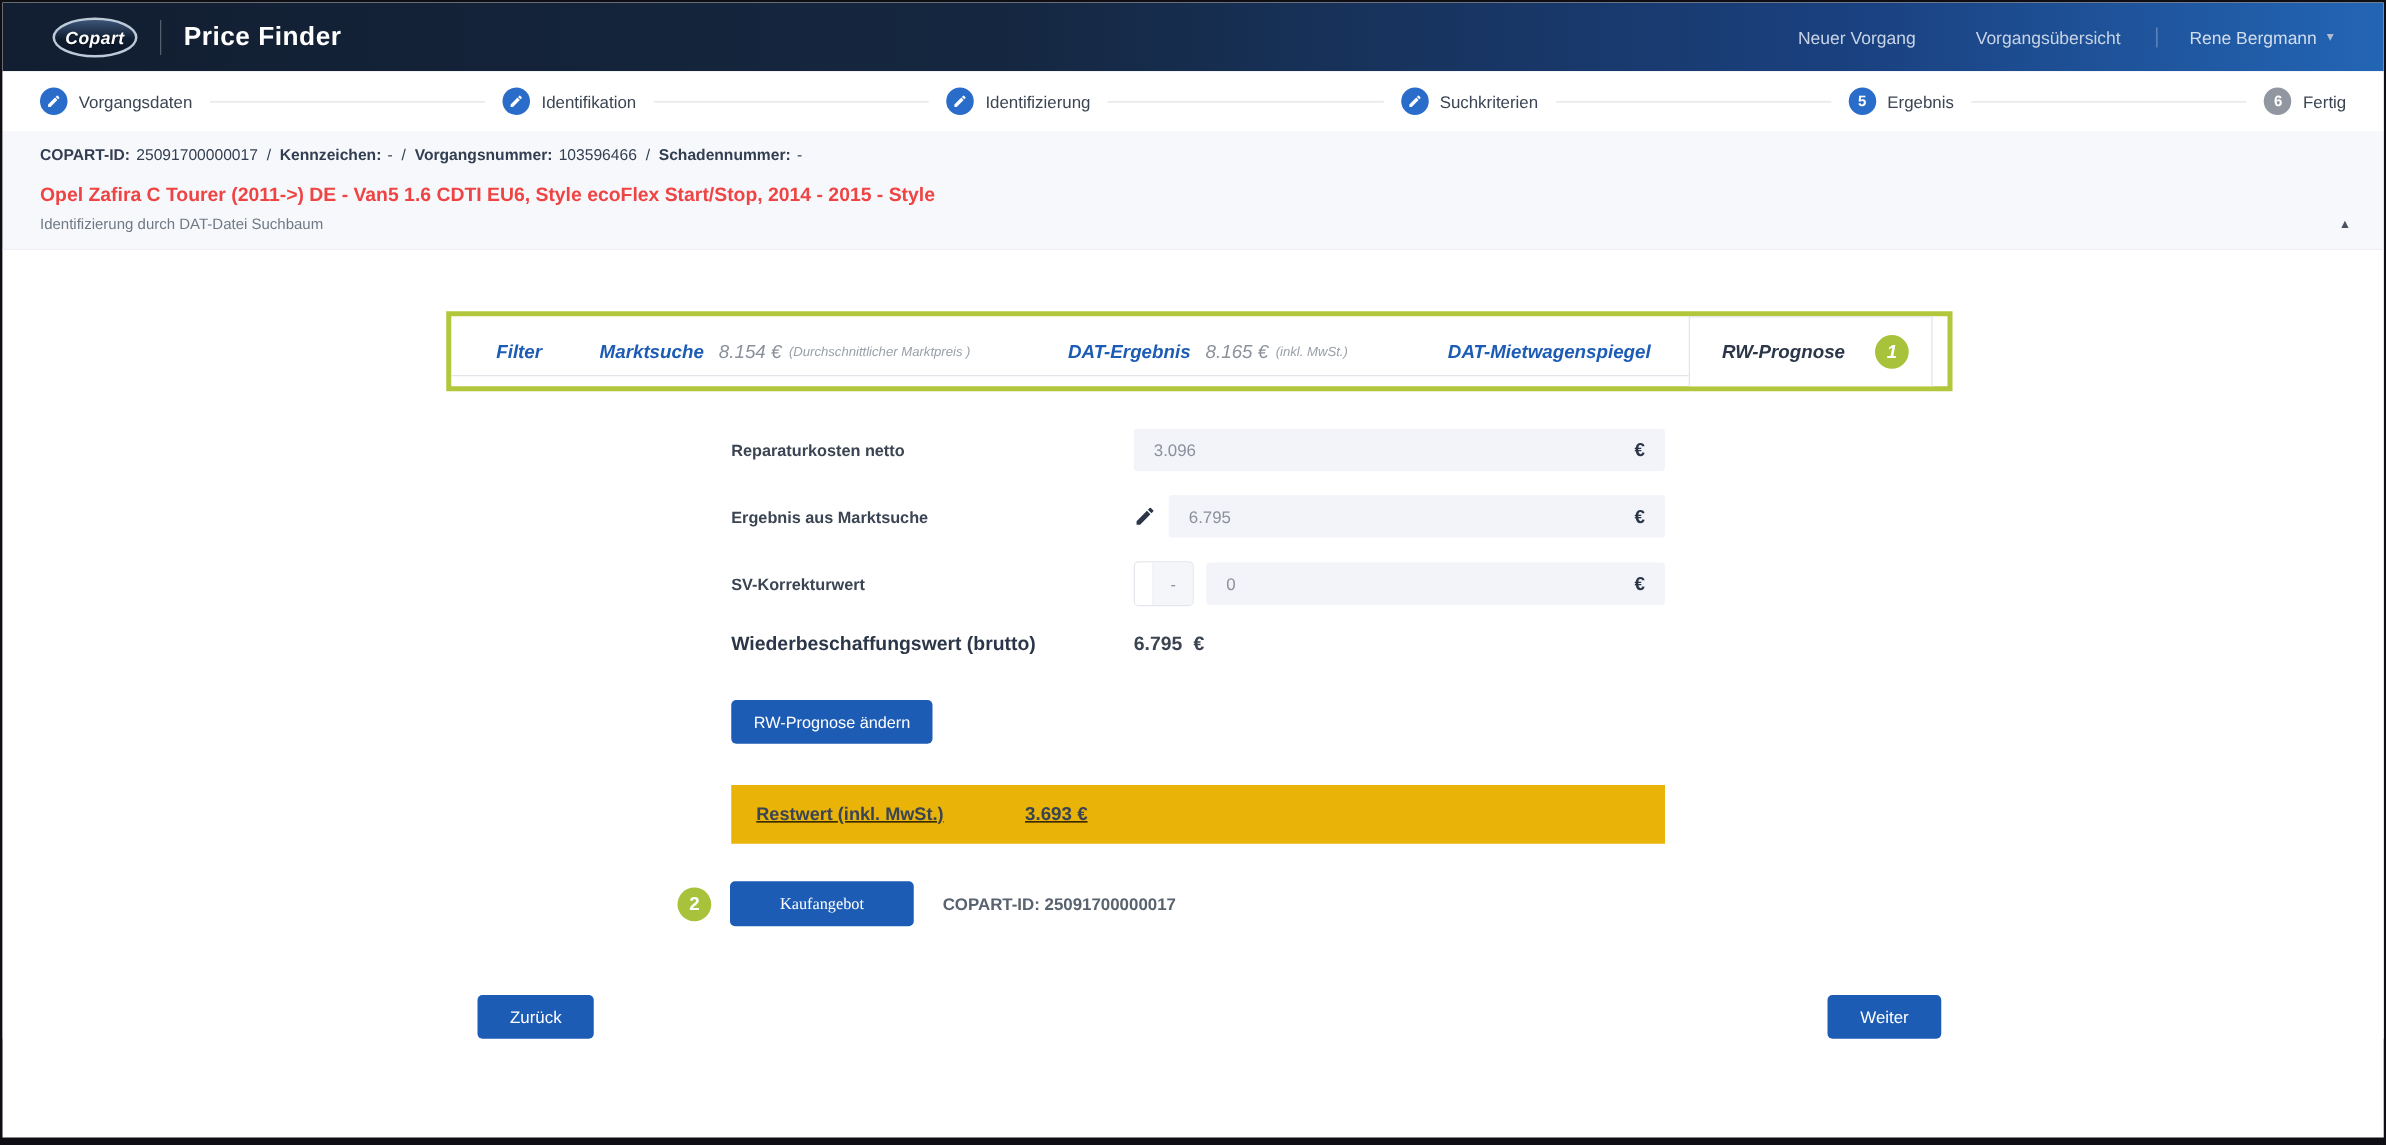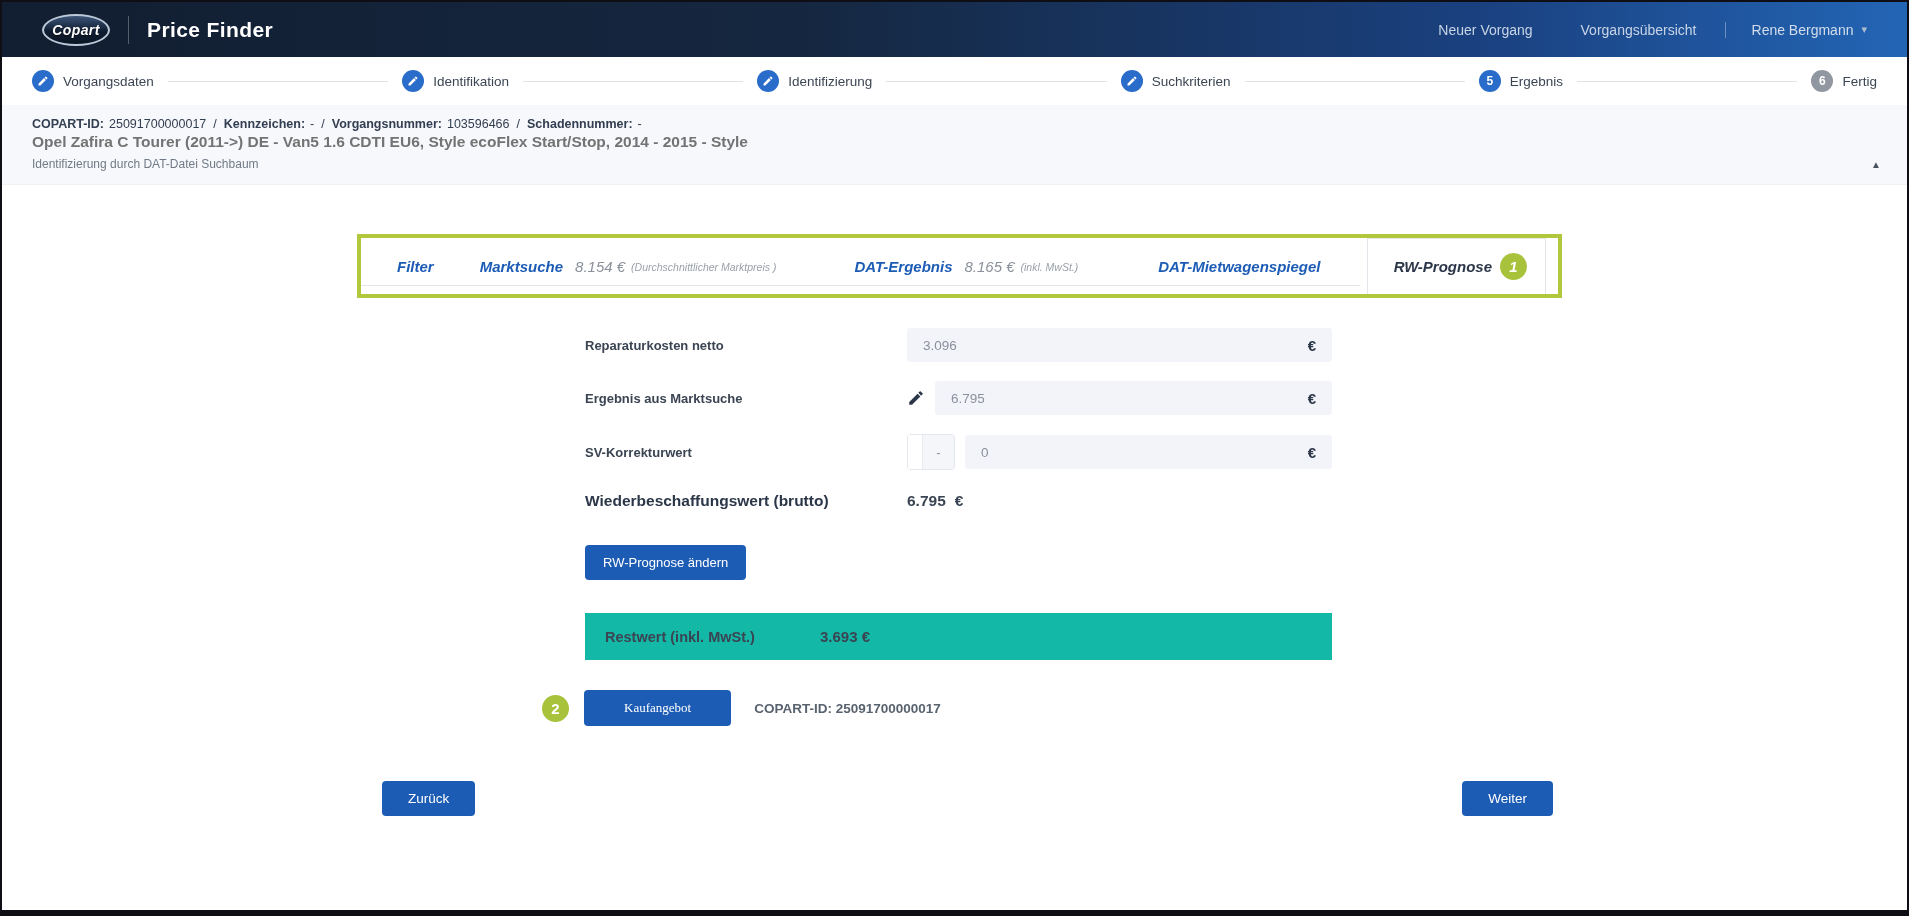--- a/index.html
+++ b/index.html
@@ -60,21 +60,21 @@
   .case-bar {
     background:#f7f8fb;
     padding:12px 30px 13px;
     position:relative;
     border-bottom:1px solid #eef0f4;
   }
   .meta-line { font-size:12.5px; color:#323e51; display:flex; flex-wrap:wrap; align-items:center; }
   .meta-label { font-weight:bold; margin-right:5px; }
   .meta-value { font-weight:normal; }
   .meta-sep { margin:0 7px; color:#323e51; }
-  .vehicle-title { margin-top:2px; font-size:15.5px; font-weight:bold; color:#737373; }
+  .vehicle-title { margin-top:17px; font-size:15.5px; font-weight:bold; color:#ef4444; }
   .case-subtitle { margin-top:6px; font-size:12px; color:#707a87; }
   .collapse-caret { position:absolute; right:26px; bottom:14px; font-size:10px; color:#4a5260; cursor:pointer; }
   
   .main { background:#fff; padding-top:49px; }
   .tabs-box {
     margin-left:355px; width:1205px; height:64px;
     border:4px solid #b2c73c;
     background:#fff;
     display:flex; align-items:stretch;
     position:relative;
@@ -86,21 +86,21 @@
   .tab-markt { margin-left:46px;justify-content:space-between; }
   .tab-dat { margin-left:78px; }
   .tab-miet { margin-left:80px; }
   .tab-value { color:#8b919b; font-weight:normal; margin-left:12px; font-size:15px; }
   .tab-note { color:#9aa0a8; font-weight:normal; font-size:10.5px; margin-left:6px; padding-top:2px; }
   .tab-active {
     margin-left:auto; margin-right:12px;
     background:#fff; z-index:2;
     border:1px solid #e2e5ea; border-bottom:none;
     padding:0 18px 0 26px;
-    color:#2b3648; gap:8px;
+    color:#2b3648; gap:24px;
   }
   .badge {
     width:27px; height:27px; border-radius:50%;
     background:#a9c23c; color:#fff;
     font-size:15px; font-weight:bold;
     display:flex; align-items:center; justify-content:center;
     flex:none;
   }
   
   .form { margin-left:583px; margin-top:30px; width:747px; }
@@ -134,21 +134,21 @@
     font-size:13px; padding:10px 18px; cursor:pointer;
   }
   .btn-change { margin-top:35px; }
   
   .result-box { margin-top:33px; width:747px; background:#f7f8fa; border-radius:2px; }
   .result-head { padding:17px 20px 15px; display:flex; align-items:baseline; border-bottom:1px solid #e8eaee; }
   .result-title { font-size:15px; font-weight:bold; color:#2b3648; }
   .abruf { margin-left:22px; font-size:12px; color:#2b3648; }
   .abruf-label { font-weight:bold; }
   .abruf-value { font-weight:normal; margin-left:6px; }
-  .result-row { padding:15px 20px; display:flex; align-items:center; background:#14b8a6; }
+  .result-row { padding:15px 20px; display:flex; align-items:center; background:#eab308;text-decoration:underline; }
   .result-row-label { width:215px; flex:none; font-size:14.5px; font-weight:bold; color:#3a4452; }
   .result-row-value { font-size:15px; font-weight:bold; color:#3a4452; }
   
   .offer-row { margin-left:540px; margin-top:30px; display:flex; align-items:center; gap:15px; }
   .offer-id { font-size:13.5px; font-weight:bold; color:#59636f; margin-left:8px; }
   .btn-offer { padding:10px 40px;font-family:Liberation Serif, serif; }
   
   .footer-row { margin-top:55px; padding:0 354px 0 380px; display:flex; justify-content:space-between; }
   .btn-nav { padding:10px 26px; font-size:13.5px; }
 </style>

